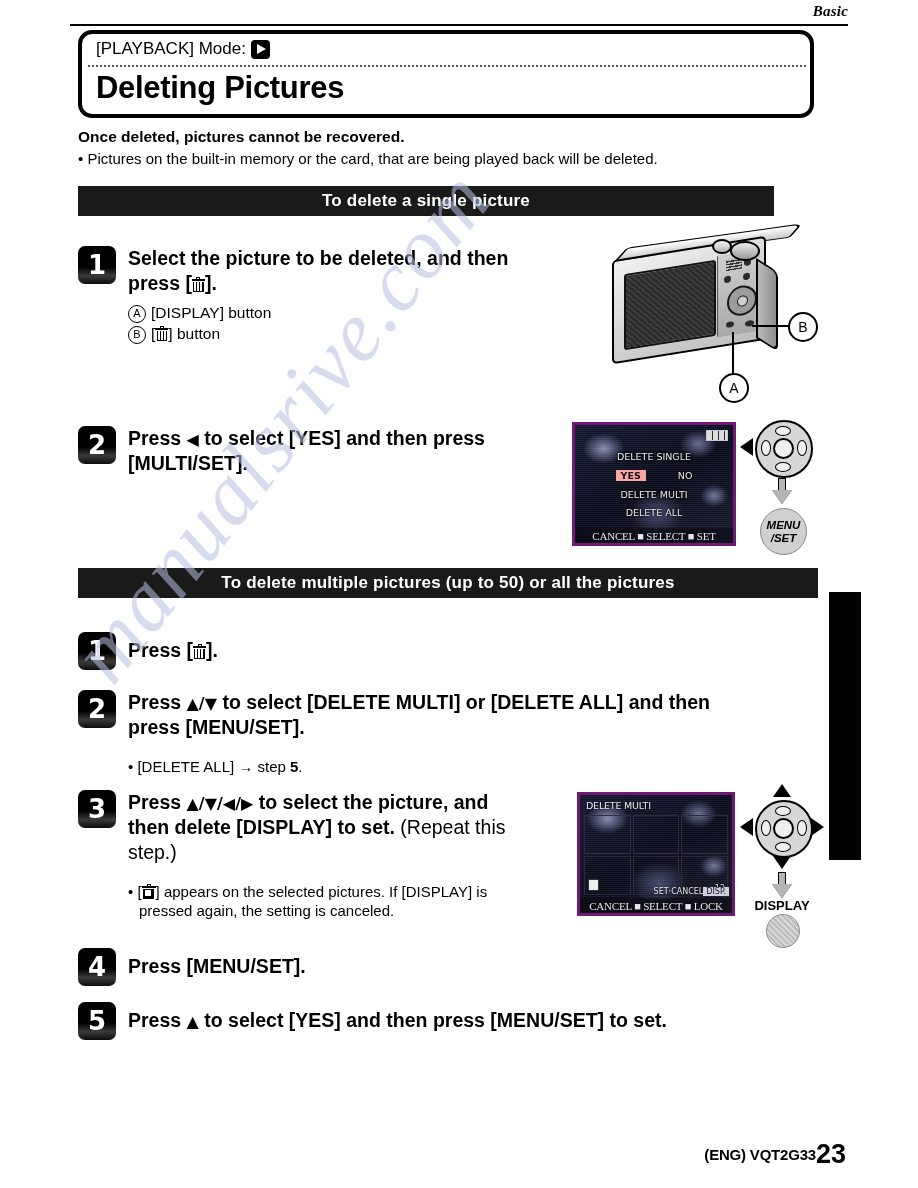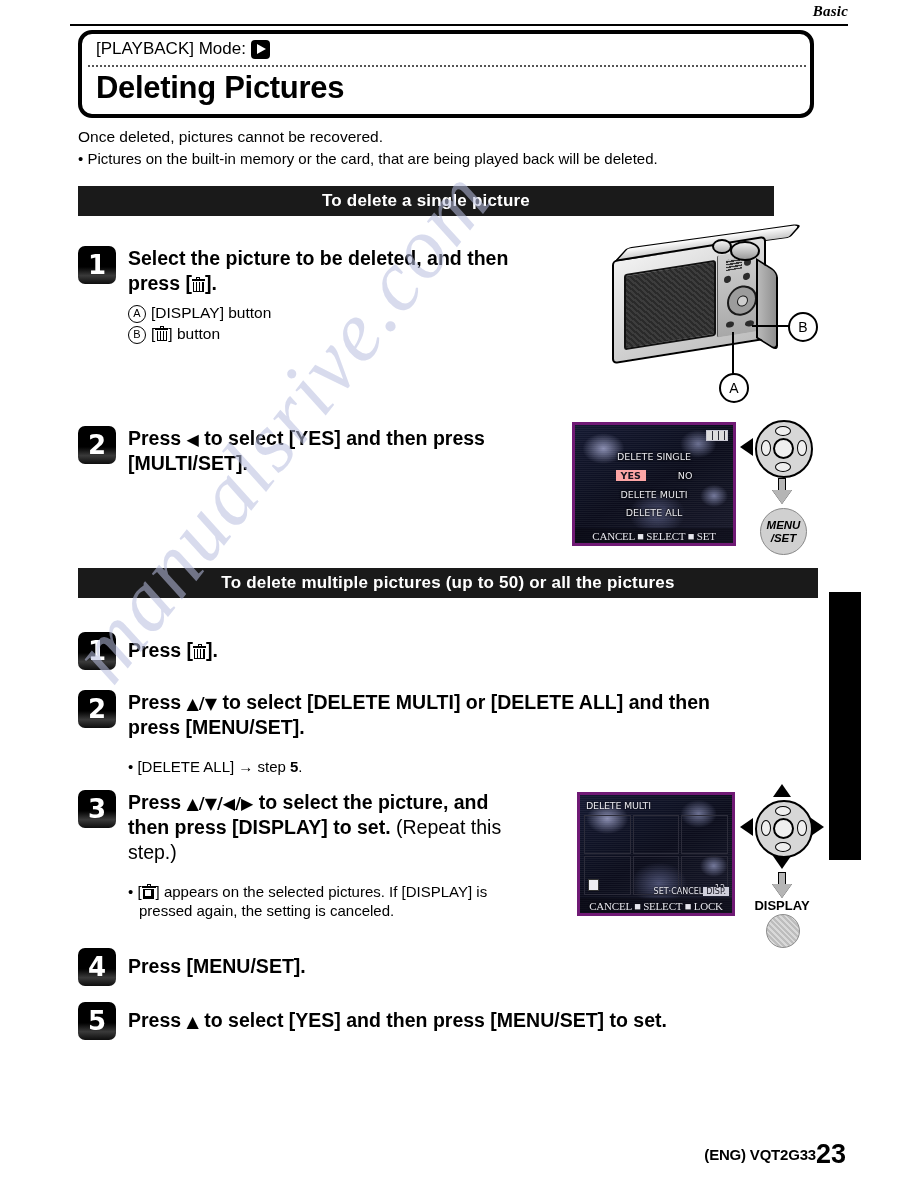--- a/index.html
+++ b/index.html
@@ -120,21 +120,21 @@
     font-weight: bold;
     letter-spacing: -0.3px;
   }
 
   
   .intro-bold {
     position: absolute;
     left: 78px;
     top: 128px;
     font-size: 15.5px;
-    font-weight: normal;
+    font-weight: bold;
   }
   .intro-bullet {
     position: absolute;
     left: 78px;
     top: 150px;
     font-size: 15px;
     white-space: nowrap;
   }
 
   
@@ -805,21 +805,21 @@
       <span>• [DELETE ALL] → step </span><b>5</b><span>.</span>
     </div>
   </div>
 </div>
 
 <div class="step" style="left:78px; top:790px; width:500px;">
   <div class="step-badge">3</div>
   <div class="step-body">
     <div class="step-title">
       <span>Press </span><span class="arrow-glyph">▲/▼/◀/▶</span><span> to select the picture, and</span><br>
-      <span>then press [DISPLAY] to set.</span><span class="reg"> (Repeat this</span><br>
+      <span>then delete [DISPLAY] to set.</span><span class="reg"> (Repeat this</span><br>
       <span class="reg">step.)</span>
     </div>
     <div class="note note-indent">
       <span>• [</span><span class="trash-sel"><span class="hdl"></span><span class="lid"></span><span class="can"></span><span class="chk"></span></span><span>] appears on the selected pictures. If [DISPLAY] is</span><br>
       <span style="padding-left:11px; display:inline-block;">pressed again, the setting is canceled.</span>
     </div>
   </div>
 </div>
 
 <div class="lcd" id="lcd-multi">

